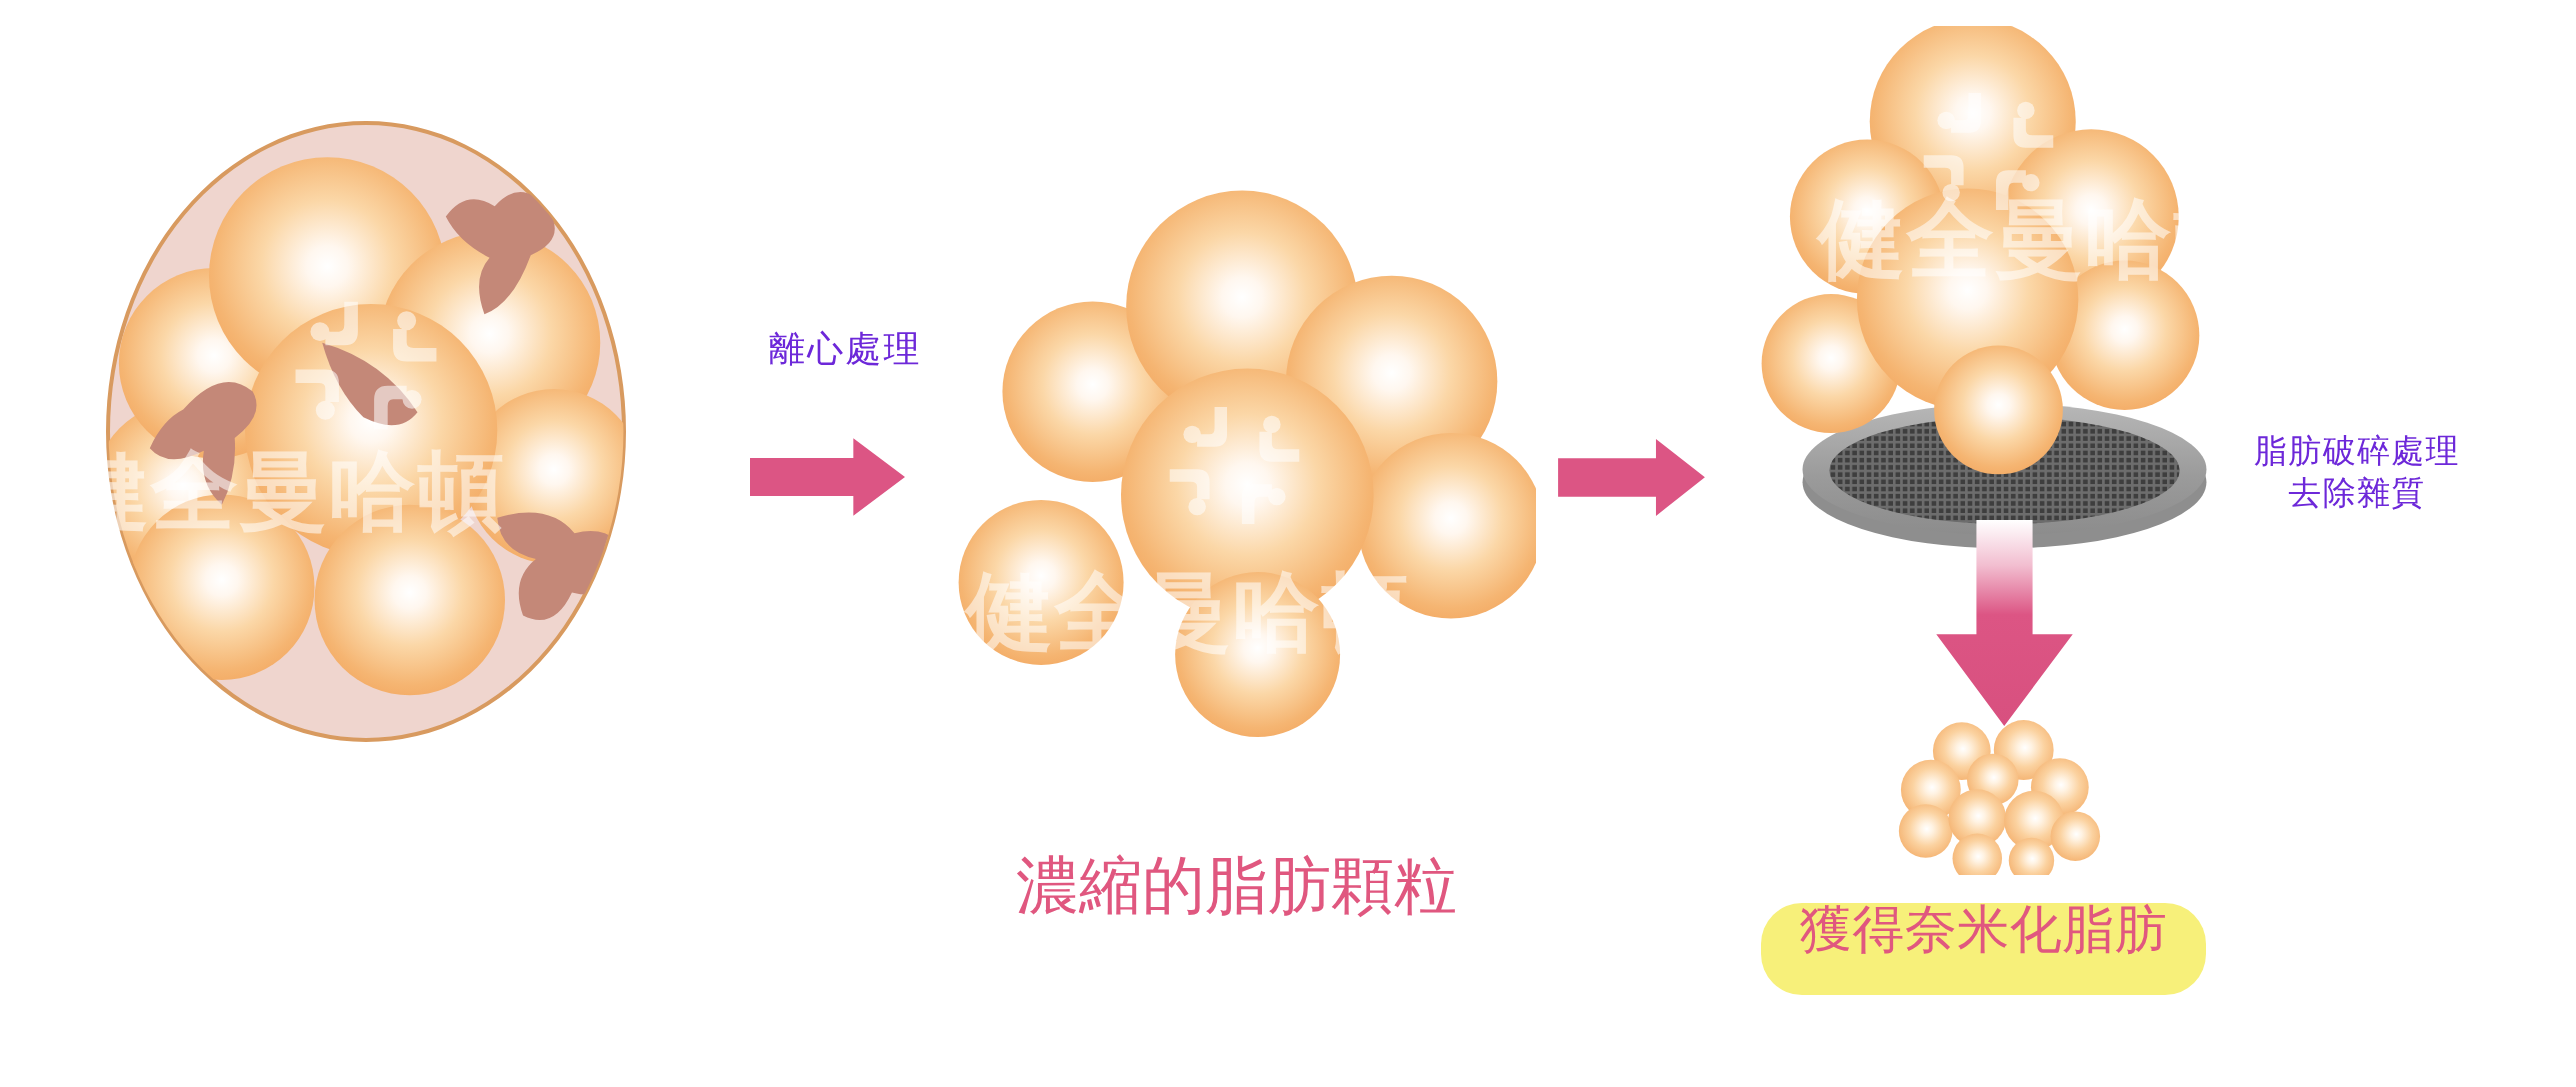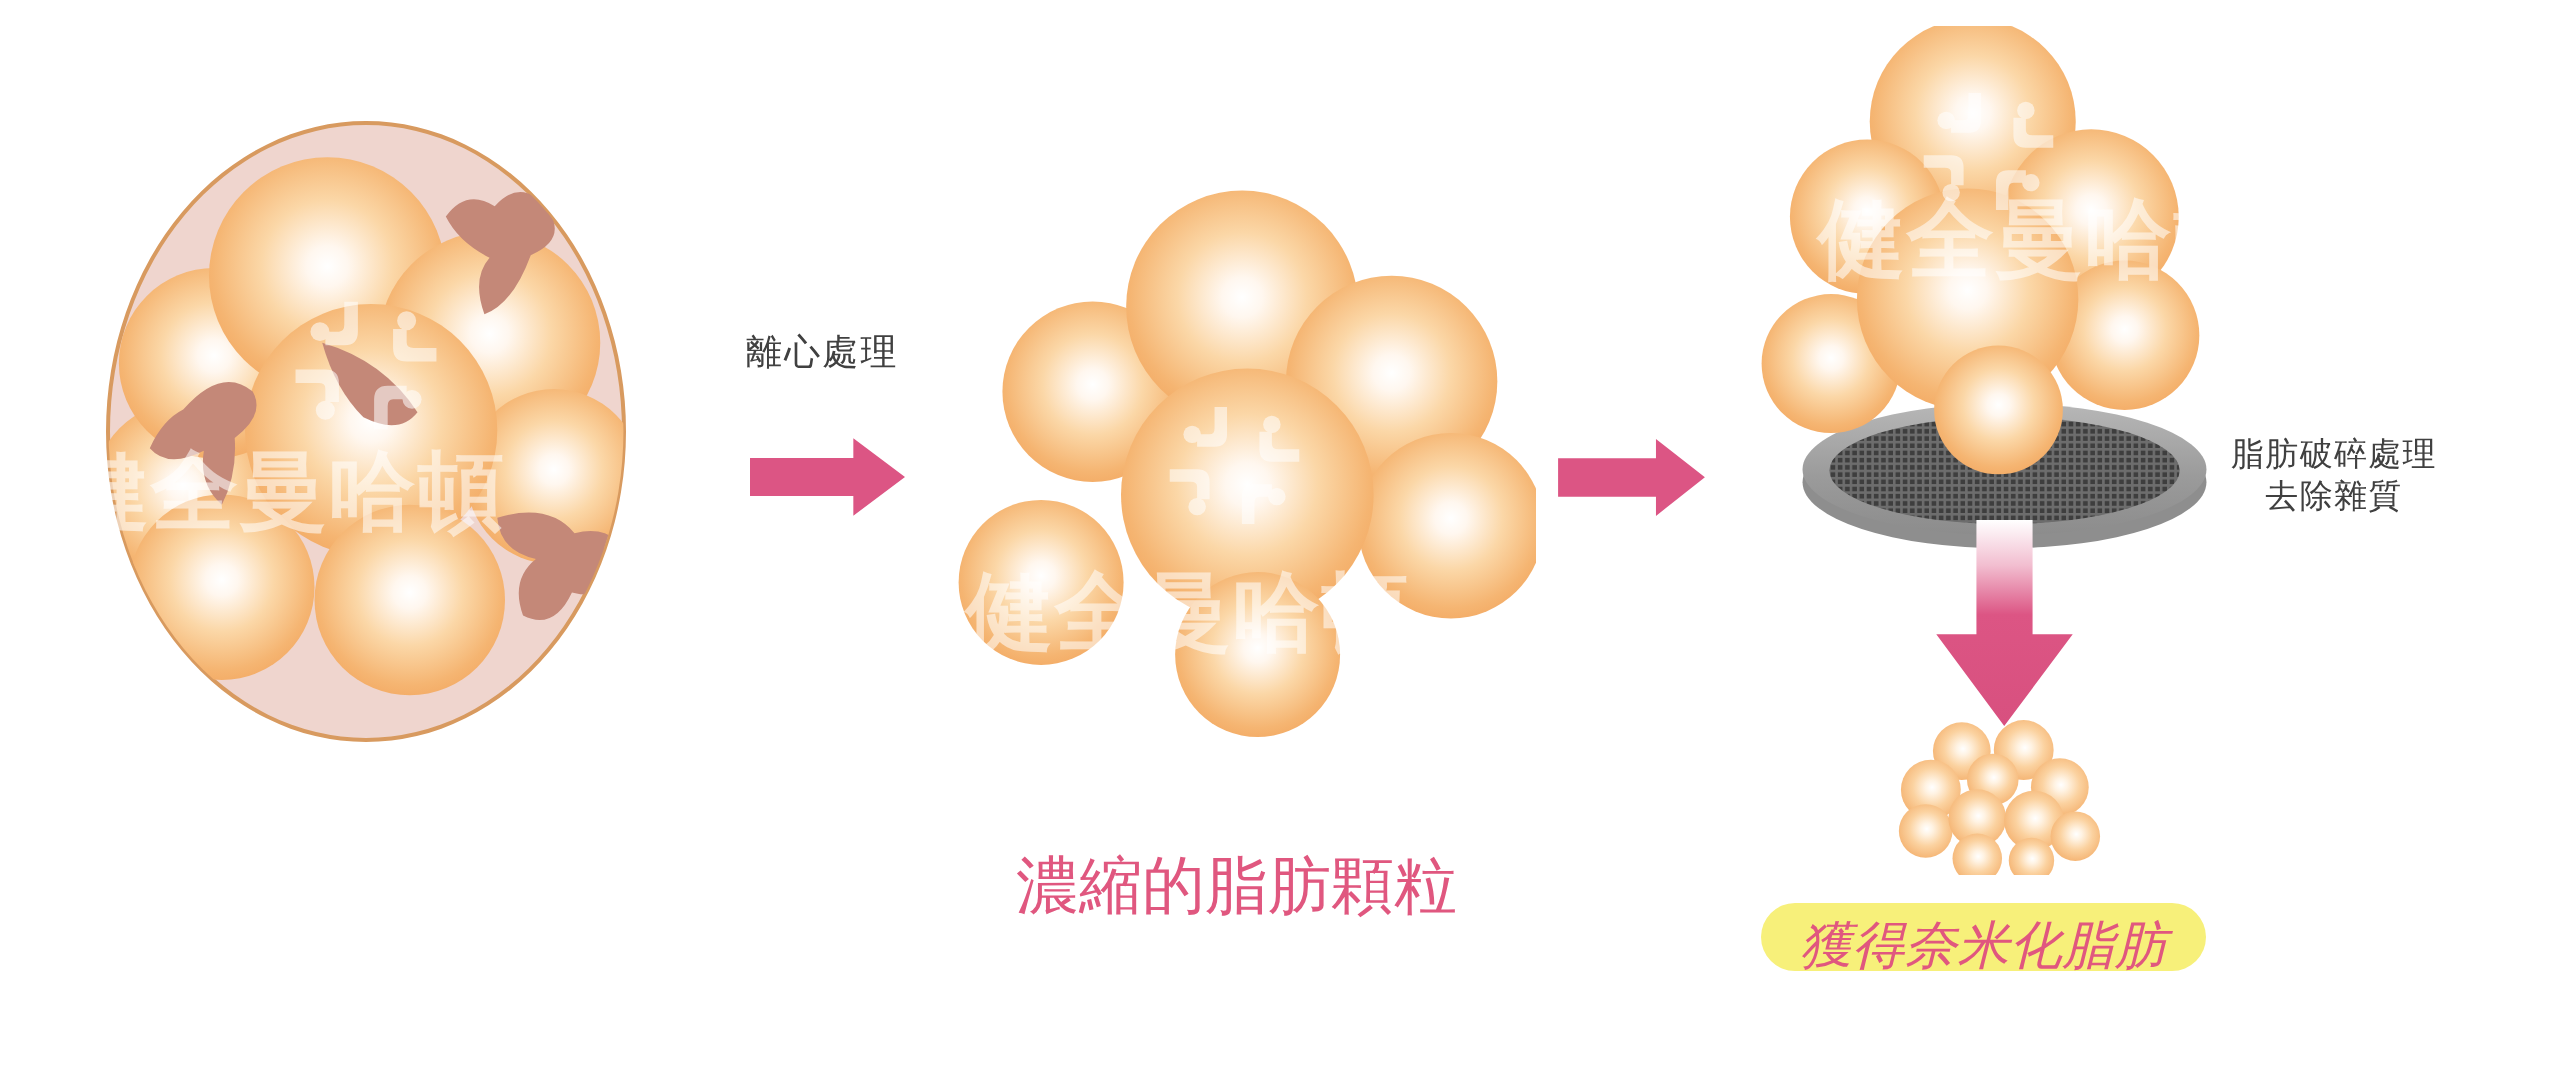--- a/index.html
+++ b/index.html
@@ -37,47 +37,48 @@
     opacity:.55;
   }
 
   
   .arrow-right{position:absolute;}
   .arrow-down{position:absolute;}
 
   
   .label-pink{
     position:absolute;
-    color:#404040;
-    font-family:Liberation Sans, sans-serif;
+    color:#6d28d9;
+    font-family:Liberation Mono, monospace;
     white-space:nowrap;
     line-height:1.28;
+    margin-left:23px;
   }
   #label-centrifuge{ left:746px;top:329px;font-size:36px;letter-spacing:.06em;}
   #label-breakdown{ left:2231px;top:433px;font-size:33px;text-align:center;letter-spacing:.04em;}
 
   .caption{
     position:absolute;
     color:#e0577f;
     font-family:"DejaVu Sans","Liberation Sans",sans-serif;
     font-size:63px;
     line-height:1.33;
     text-align:center;
     white-space:pre-line;
   }
   #caption1{left:67px;top:844px;width:598px;}
   #caption2{left:948px;top:844px;width:577px;}
 
   
   #badge-nanofat{
     position:absolute;left:1761px;top:903px;
-    width:445px;height:68px;
+    width:445px;height:92px;
     background:#f7f07a;
     border-radius:41px;
-    display:flex;align-items:flex-end;justify-content:center;font-style:italic;
+    display:flex;align-items:flex-start;justify-content:center;
   }
   #badge-nanofat-label{
     color:#e0577f;
     font-family:"DejaVu Sans","Liberation Sans",sans-serif;
     font-size:52px;
     letter-spacing:.01em;
     white-space:nowrap;
     line-height:1;
   }
 </style>

